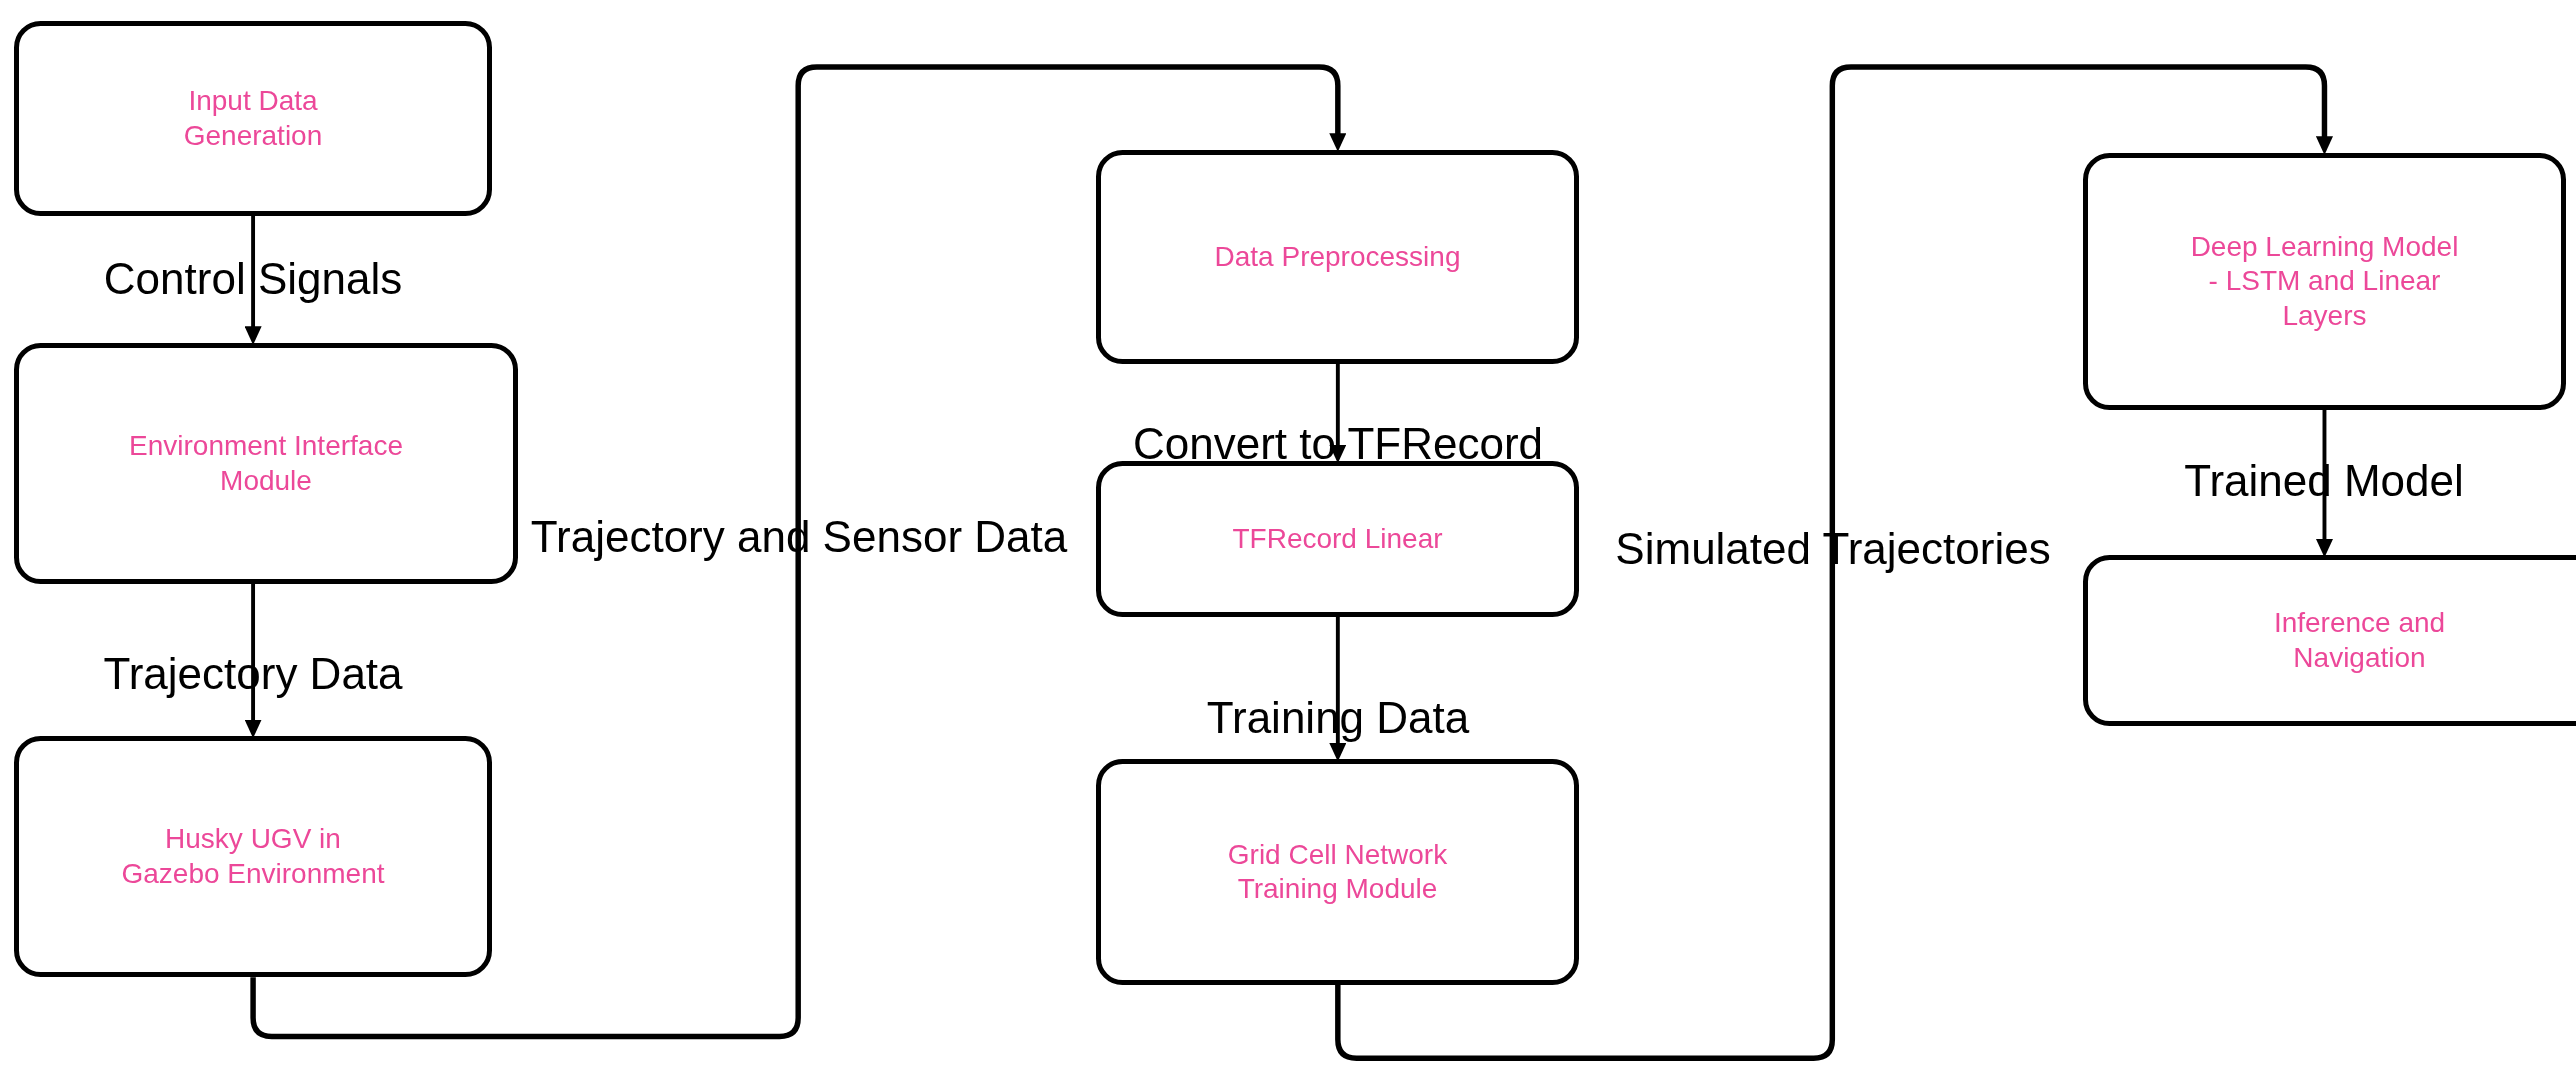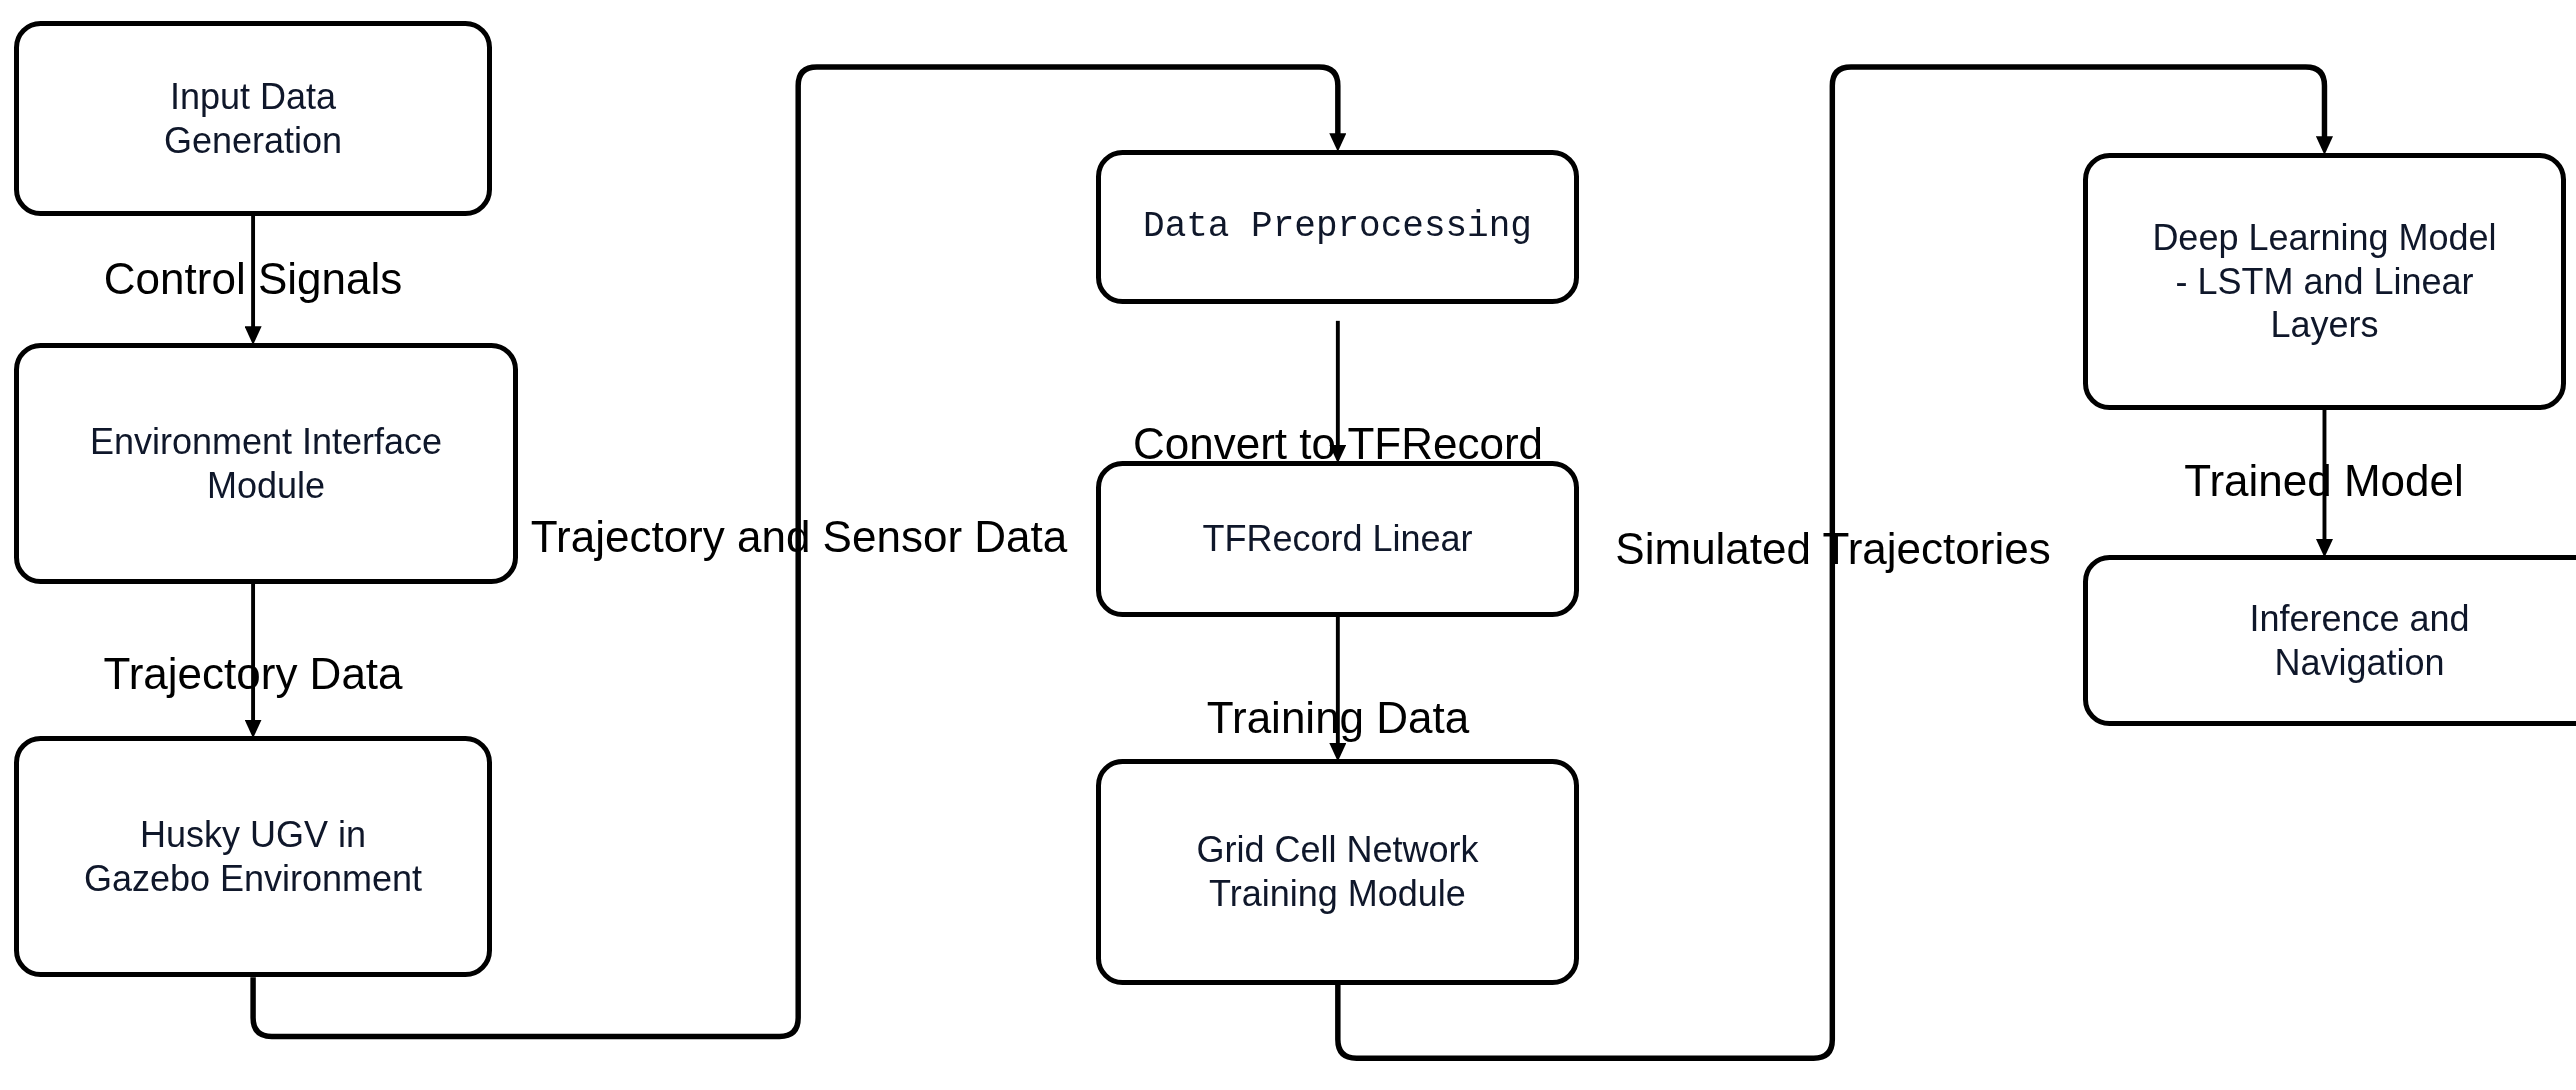--- a/index.html
+++ b/index.html
@@ -26,22 +26,22 @@
   .node {
     position: absolute;
     box-sizing: border-box;
     border: 5.5px solid #000000;
     border-radius: 26.5px;
     background: #ffffff;
     display: flex;
     align-items: center;
     justify-content: center;
     text-align: center;
-    color: #0f172a;
-    font-size: 36px;
+    color: #ec4899;
+    font-size: 28px;
     line-height: 1.22;
     padding: 4.7px 11px;
     white-space: pre-line;
     z-index: 3;
   }
   .edge-label {
     position: absolute;
     color: #000000;
     font-size: 44px;
     line-height: 1.1;
@@ -97,21 +97,21 @@
 
   <div class="node" style="left:14px; top:21px; width:478px; height:195px;">Input Data
 Generation</div>
 
   <div class="node" style="left:14px; top:343px; width:504px; height:241px;">Environment Interface
 Module</div>
 
   <div class="node" style="left:14px; top:736px; width:478px; height:241px;">Husky UGV in
 Gazebo Environment</div>
 
-  <div class="node" style="left:1096px; top:150px; width:483px; height:154px;font-family:Liberation Mono, monospace;">Data Preprocessing</div>
+  <div class="node" style="left:1096px; top:150px; width:483px; height:214px;">Data Preprocessing</div>
 
   <div class="node" style="left:1096px; top:461px; width:483px; height:156px;">TFRecord Linear</div>
 
   <div class="node" style="left:1096px; top:759px; width:483px; height:226px;">Grid Cell Network
 Training Module</div>
 
   <div class="node" style="left:2083px; top:153px; width:483px; height:257px;">Deep Learning Model
 - LSTM and Linear
 Layers</div>
 

